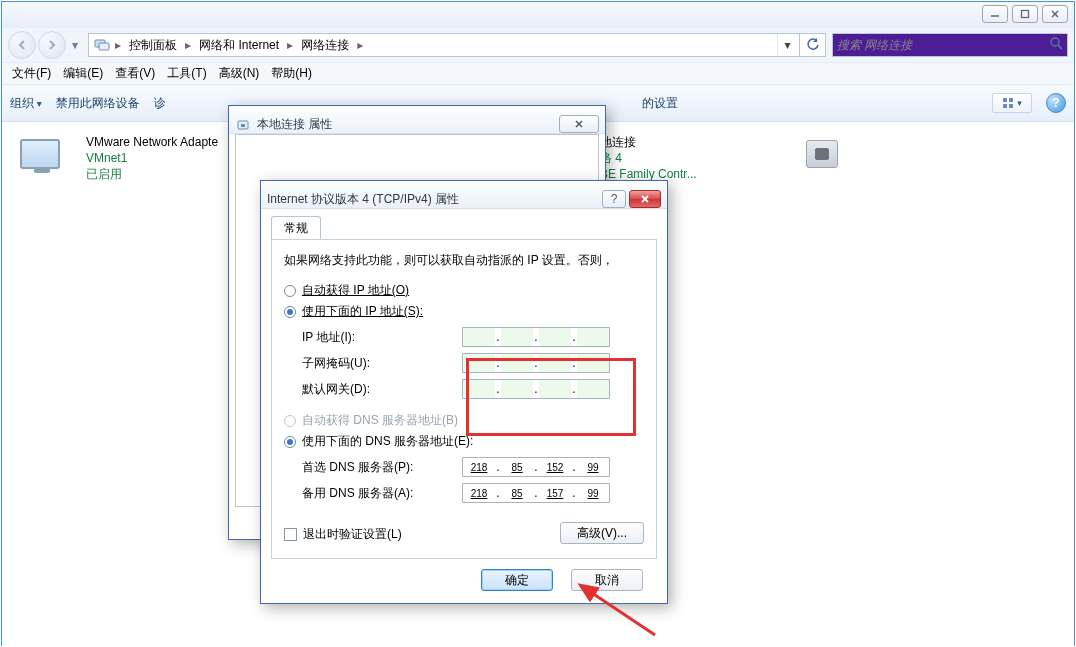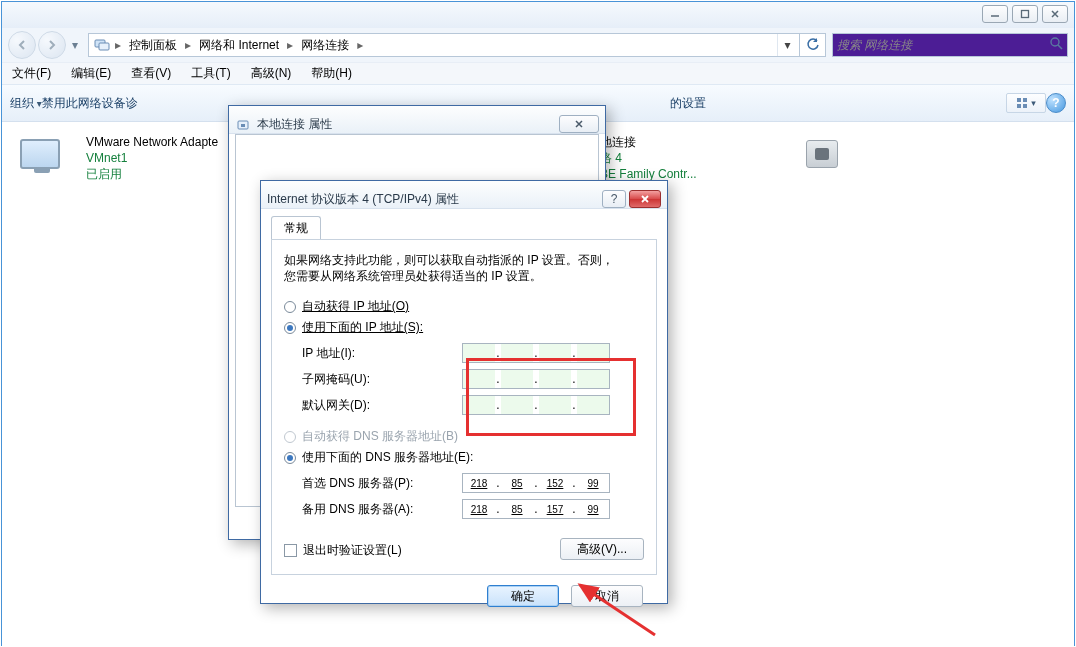--- a/index.html
+++ b/index.html
@@ -54,30 +54,30 @@
     display:flex; align-items:center; justify-content:center; color:#3a6ea5;
   }
   .searchbox {
     width:236px; height:24px; border:1px solid #b7c7d8; background:#4c1d95; margin-left:6px;
     display:flex; align-items:center; padding:0 4px; color:#888; font-style:italic;
   }
   .searchbox .sicon { margin-left:auto; color:#5a7aa0; font-style:normal; }
 
   
   .menubar {
-    height:22px; background:#f4f7fb; display:flex; align-items:center; padding:0 6px; gap:12px;
+    height:22px; background:#f4f7fb; display:flex; align-items:center; padding:0 6px; gap:4px;
     border-top:1px solid #e8eef6;
   }
   .menubar span { padding:2px 4px; }
 
   
   .cmdbar {
     height:30px; background: linear-gradient(#f7fbff, #e6eff9);
     border-top:1px solid #dfe9f4; border-bottom:1px solid #d4e0ee;
-    display:flex; align-items:center; padding:18px 8px; gap:0; color:#1a3f66;
+    display:flex; align-items:center; padding:18px 8px; gap:14px; color:#1a3f66;
   }
   .cmdbar .dd::after { content:" ▾"; color:#3c5a78; font-size:10px; }
   .cmdbar .spacer { flex:1; }
   .viewbtn {
     width:40px; height:20px; border:1px solid #c7d6e6; border-radius:2px;
     background:linear-gradient(#fdfeff,#ecf2f9); display:flex; align-items:center; justify-content:center; gap:3px;
   }
   .helpbtn {
     width:20px; height:20px; border-radius:50%; background:radial-gradient(circle at 30% 30%, #bfe2ff, #4698e0);
     color:#fff; display:flex; align-items:center; justify-content:center; border:1px solid #4a8cc9; font-weight:bold;
@@ -183,21 +183,21 @@
   .btn {
     height:22px; padding:0 16px; border:1px solid #a8b4c0; background:linear-gradient(#fdfdfe,#ecf0f5);
     border-radius:3px; display:inline-flex; align-items:center; justify-content:center;
     min-width:72px;
   }
   .btn.primary {
     border-color:#2f7fd0; background:linear-gradient(#e9f4ff,#c9e2fb);
     box-shadow: inset 0 0 0 1px #aad1f4;
   }
   .dlg-footer {
-    display:flex; justify-content:flex-end; gap:12px; padding:10px 14px 0;align-items:center;
+    display:flex; justify-content:flex-end; gap:18px; padding:10px 14px 0;align-items:center;
   }
 
   
   .arrow {
     position:absolute; top:580px; left:570px; width:100px; height:60px; pointer-events:none;
   }
 </style>
 </head>
 <body>
 
@@ -359,21 +359,20 @@
   </div>
 
   <div class="dlg-body">
     <div class="ipv4-tabrow">
       <div class="tab">常规</div>
     </div>
     <div class="ipv4-panel">
 
       <div class="desc">
         <div>如果网络支持此功能，则可以获取自动指派的 IP 设置。否则，</div>
-        <div>您需要从网络系统管理员处获得适当的 IP 设置。</div>
       </div>
 
       <div class="radio-row">
         <div class="radio"></div>
         <span class="underline">自动获得 IP 地址(O)</span>
       </div>
       <div class="radio-row">
         <div class="radio checked"></div>
         <span class="underline">使用下面的 IP 地址(S):</span>
       </div>

